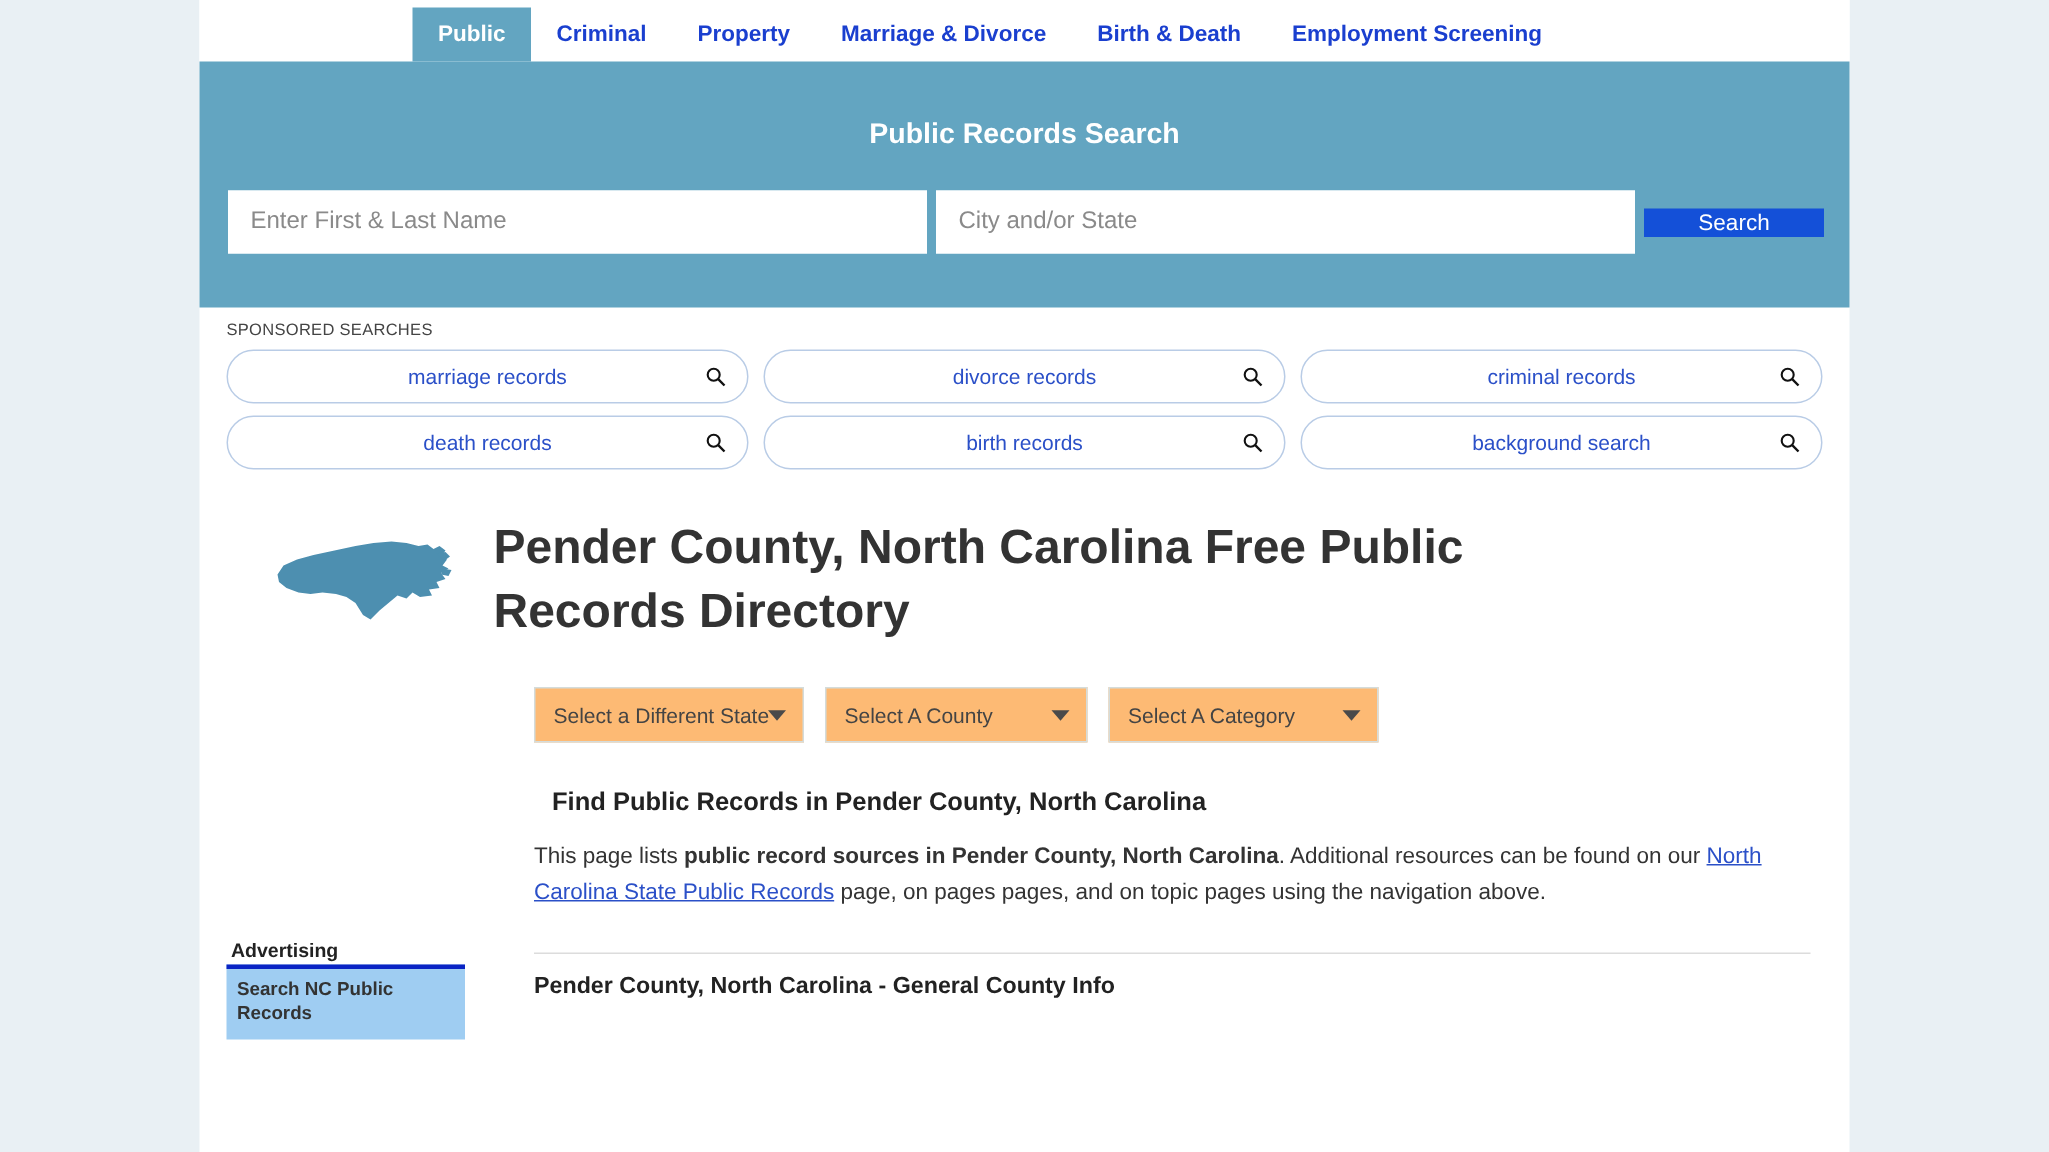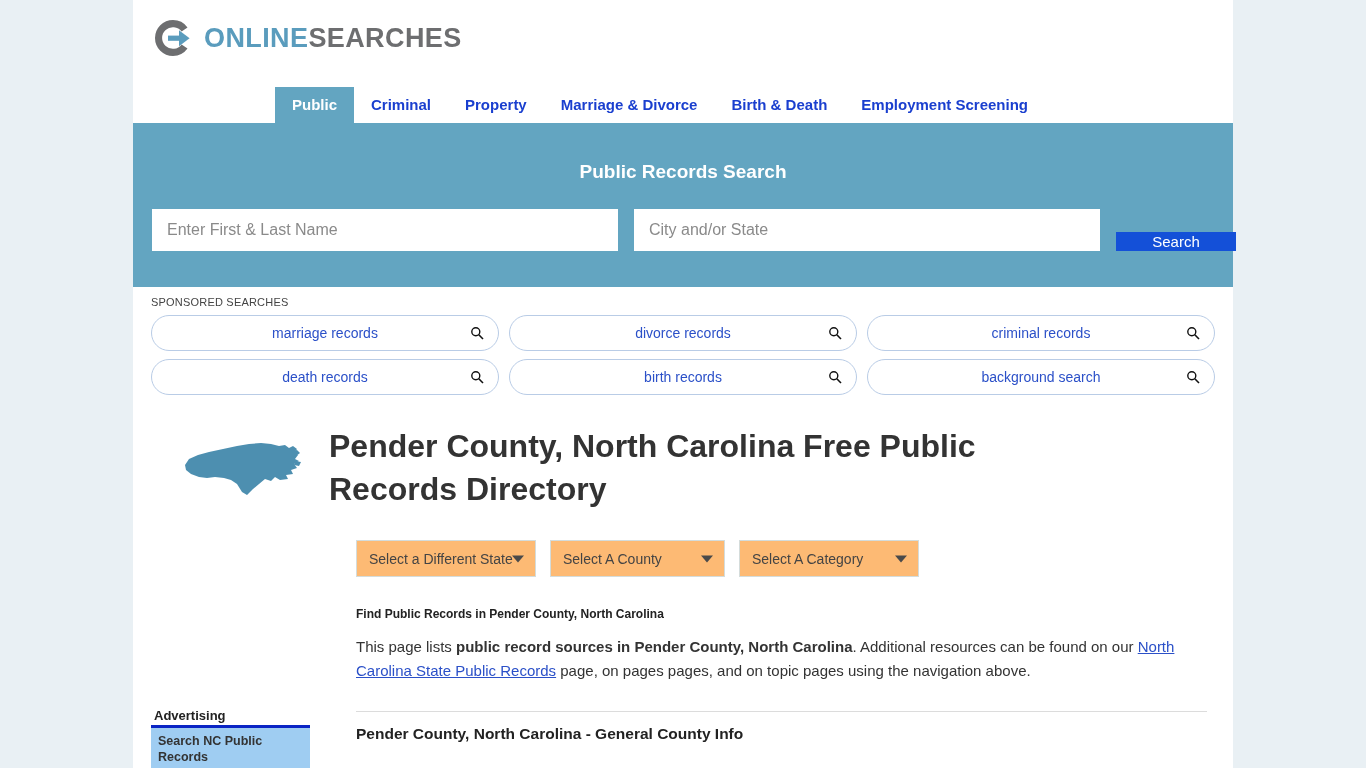--- a/index.html
+++ b/index.html
@@ -77,22 +77,22 @@
   }
   .search-title {
     text-align: center;
     color: #ffffff;
     font-size: 19px;
     font-weight: bold;
     margin: 16px 0 26px 0;
   }
   .search-row {
     display: flex;
-    align-items: flex-end;
-    gap: 16px;
+    align-items: center;
+    gap: 6px;
     padding: 0 1px;
   }
   .search-input {
     border: 1px solid #ffffff;
     background: #ffffff;
     height: 42px;
     font-size: 16px;
     color: #333;
     padding: 0 14px;
     outline: none;
@@ -226,22 +226,22 @@
     line-height: 1.25;
   }
 
   
   .main-col {
     margin-left: 205px;
     padding-top: 30px;
     padding-right: 8px;
   }
   h2.section-head {
-    margin: 0 0 14px 0;
-    font-size: 12px;
+    margin: 0 0 14px 12px;
+    font-size: 17px;
     font-weight: bold;
     color: #222;
   }
   p.intro {
     margin: 14px 0 0 0;
     font-size: 15px;
     line-height: 1.62;
     color: #333;
   }
   p.intro b { font-weight: bold; }
@@ -261,32 +261,20 @@
     font-weight: bold;
     color: #222;
   }
 </style>
 </head>
 <body>
 
 <div id="page">
   <div class="container">
 
-    <div class="logo-row">
-      <div class="logo">
-        <svg class="logo-mark" viewBox="0 0 44 44">
-          <path d="M22 4 A18 18 0 1 0 22 40 A18 18 0 0 0 36.5 32.6 L30.6 28.4 A10.8 10.8 0 1 1 30.6 15.6 L36.5 11.4 A18 18 0 0 0 22 4 Z" fill="#6d6e70"></path>
-          <rect x="17" y="19.6" width="13" height="5.2" fill="#5a9cbd"></rect>
-          <path d="M28 14.2 L38.6 22.2 L28 30.2 Z" fill="#5a9cbd"></path>
-        </svg>
-        <div class="logo-text">
-          <span class="w1">ONLINE</span><span class="w2">SEARCHES</span>
-        </div>
-      </div>
-    </div>
 
     <div class="nav">
       <div class="nav-item active">Public</div>
       <div class="nav-item">Criminal</div>
       <div class="nav-item">Property</div>
       <div class="nav-item">Marriage &amp; Divorce</div>
       <div class="nav-item">Birth &amp; Death</div>
       <div class="nav-item">Employment Screening</div>
     </div>
 

